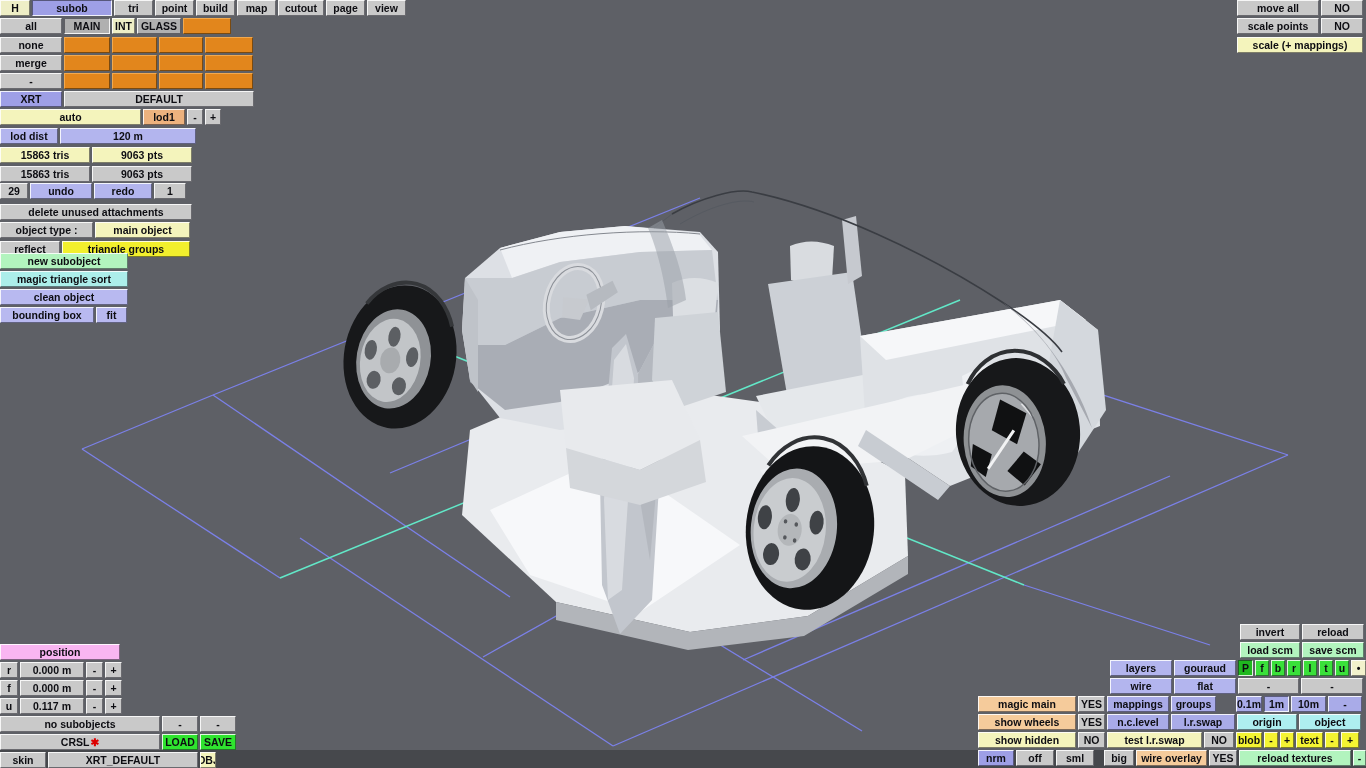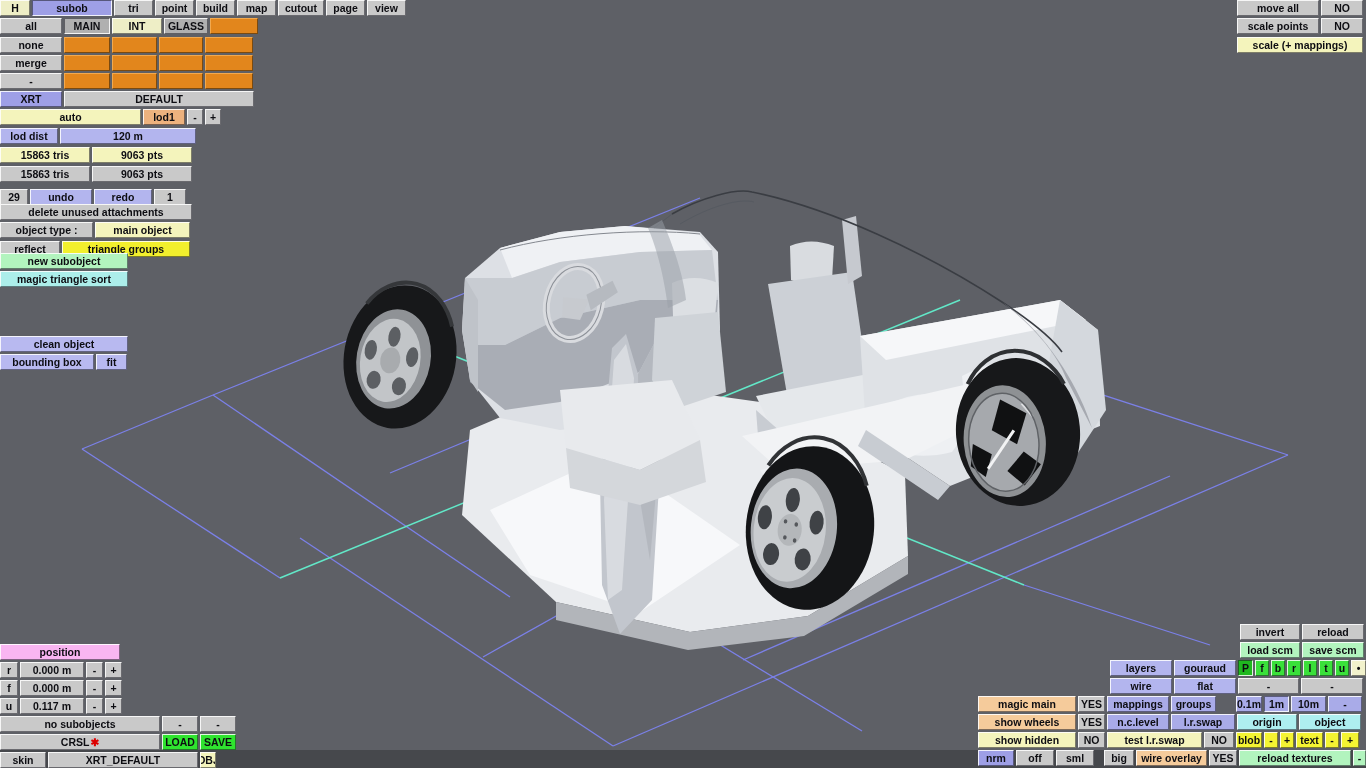--- a/index.html
+++ b/index.html
@@ -11,21 +11,21 @@
   .b{height:16px;box-sizing:border-box;display:flex;align-items:center;justify-content:center;
      font-size:10.5px;font-weight:bold;color:#0d0d12;line-height:1;white-space:nowrap;
      background:#c9c9c9;border:1px solid;
      border-color:rgba(255,255,255,.85) rgba(30,30,40,.55) rgba(30,30,40,.55) rgba(255,255,255,.85);
      flex:none;cursor:default;overflow:hidden;}
   .pr{border-color:rgba(30,30,40,.55) rgba(255,255,255,.85) rgba(255,255,255,.85) rgba(30,30,40,.55);}
   .gp{background:#b0b0b0;}
   .lv{background:#9e9fe6;}
   .lvl{background:#b3b5ee;}
   .lvm{background:#a9abe8;}
-  .lvc{background:#b8b9f0;margin-top:47px;}
+  .lvc{background:#b8b9f0;}
   .py{background:#f4f4bc;}
   .hy{background:#eeeec6;}
   .yy{background:#f2ef2d;}
   .yl{background:#f4f432;}
   .or{background:#e2861c;border-color:#f2a94e #7a4a10 #7a4a10 #f2a94e;}
   .pe{background:#f5cb9b;}
   .mn{background:#b2f4be;}
   .cyp{background:#aceeea;}
   .cyb{background:#aeeff0;}
   .gr{background:#2fe42f;}
@@ -164,21 +164,21 @@
   <div class="b" style="width:39px">build</div>
   <div class="b" style="width:39px">map</div>
   <div class="b" style="width:46px">cutout</div>
   <div class="b" style="width:39px">page</div>
   <div class="b" style="width:39px">view</div>
 </div>
 
 <div class="r" style="left:0;top:18px">
   <div class="b" style="width:62px">all</div>
   <div class="b gp pr" style="width:46px">MAIN</div>
-  <div class="b hy" style="width:50px">INT</div>
+  <div class="b hy" style="width:23px">INT</div>
   <div class="b gp" style="width:44px">GLASS</div>
   <div class="b or" style="width:48px"></div>
 </div>
 <div class="r" style="left:0;top:37px">
   <div class="b" style="width:62px">none</div>
   <div class="b or" style="width:46px"></div>
   <div class="b or" style="width:45px"></div>
   <div class="b or" style="width:44px"></div>
   <div class="b or" style="width:48px"></div>
 </div>
@@ -211,21 +211,21 @@
   <div class="b lvl" style="width:136px">120 m</div>
 </div>
 <div class="r" style="left:0;top:147px">
   <div class="b py" style="width:90px">15863 tris</div>
   <div class="b py" style="width:100px">9063 pts</div>
 </div>
 <div class="r" style="left:0;top:166px">
   <div class="b" style="width:90px">15863 tris</div>
   <div class="b" style="width:100px">9063 pts</div>
 </div>
-<div class="r" style="left:0;top:189px">
+<div class="r" style="left:0;top:183px">
   <div class="b" style="width:28px">29</div>
   <div class="b lvl" style="width:62px">undo</div>
   <div class="b lvl" style="width:58px">redo</div>
   <div class="b" style="width:32px">1</div>
 </div>
 <div class="r" style="left:0;top:204px">
   <div class="b" style="width:192px">delete unused attachments</div>
 </div>
 <div class="r" style="left:0;top:222px">
   <div class="b" style="width:93px">object type :</div>

